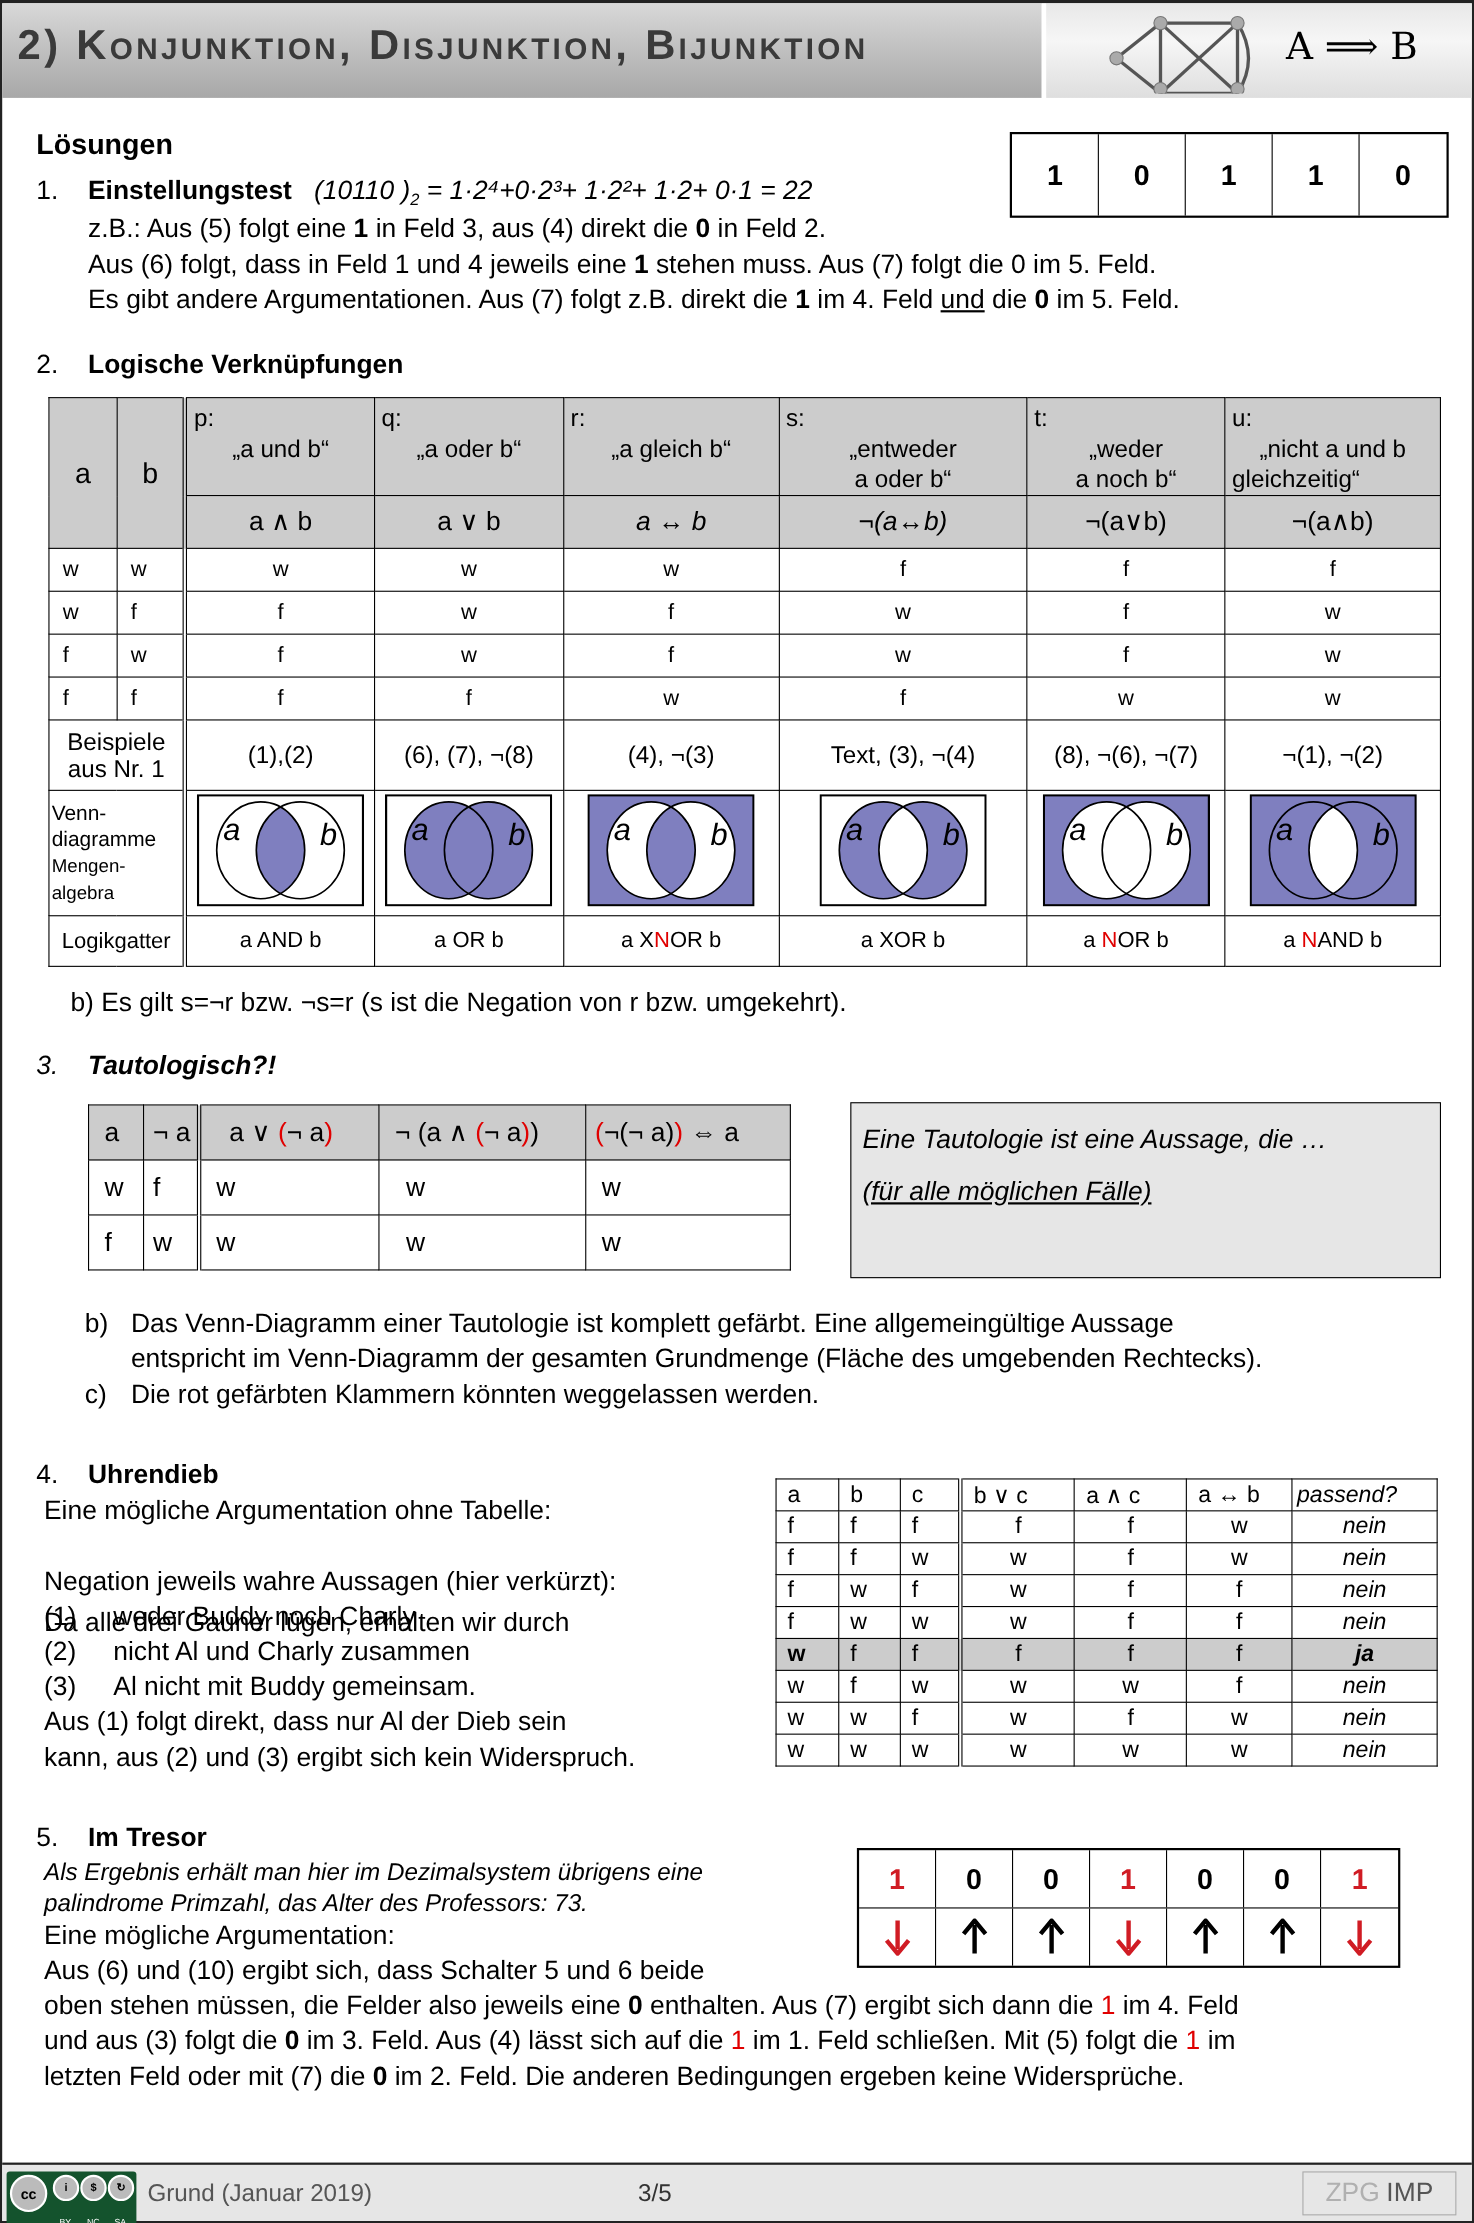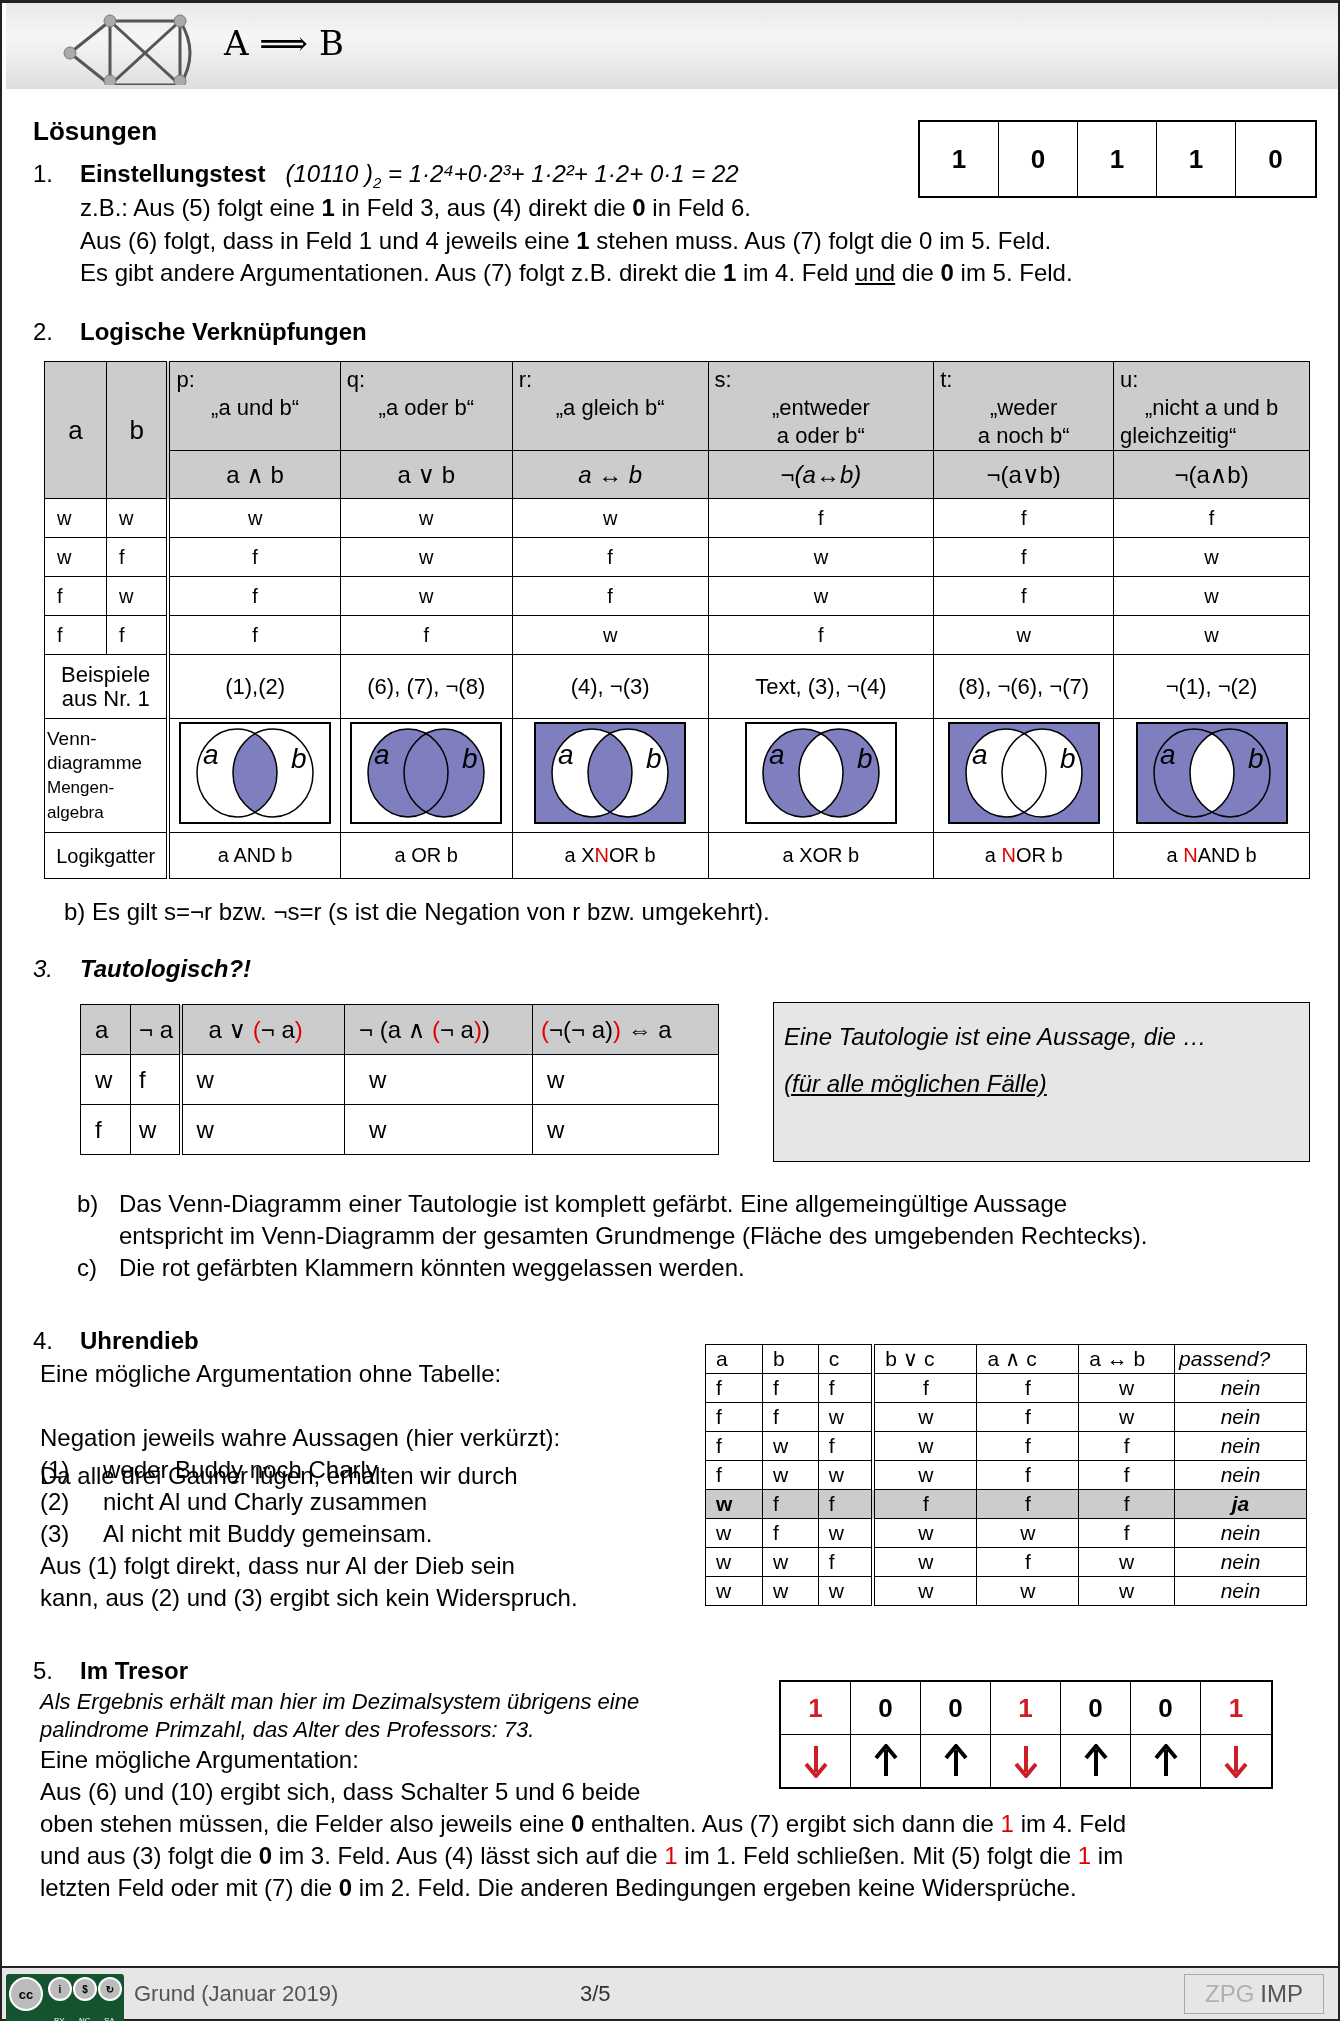--- a/index.html
+++ b/index.html
@@ -86,20 +86,23 @@
   .foot-badge { position: absolute; left: 1182px; top: 6px; width: 140px; height: 40px; border: 1.5px solid #aaa; font-size: 24px; display: flex; align-items: center; justify-content: center; }
   .foot-badge .zpg { color: #b0b0b0; margin-right: 6px; }
   .foot-badge .imp { color: #555; }
 </style>
 </head>
 <body>
 
 <div class="page-border"></div>
 
 <div class="header">
+  <div class="header-title-area">
+    <div class="header-title">2) Konjunktion, Disjunktion, Bijunktion</div>
+  </div>
   <div class="header-logo-area">
     <svg class="header-graph" width="140" height="76">
       <g stroke="#555" stroke-width="3" fill="none">
         <line x1="12" y1="44" x2="52" y2="12"></line>
           <line x1="12" y1="44" x2="52" y2="76"></line>
         <line x1="52" y1="12" x2="122" y2="12"></line>
           <line x1="52" y1="76" x2="122" y2="76"></line>
         <line x1="52" y1="12" x2="52" y2="76"></line>
           <line x1="122" y1="12" x2="122" y2="76"></line>
         <line x1="52" y1="12" x2="122" y2="76"></line>
@@ -125,21 +128,21 @@
   <span class="bold">Einstellungstest</span>&nbsp;&nbsp;
   <span class="ital">(10110 )</span><sub style="font-size:15px;" class="ital">2</sub><span class="ital"> = 1·2⁴+0·2³+ 1·2²+ 1·2+ 0·1 = 22</span>
 </div>
 <div class="bitbox">
   <div class="cell">1</div>
   <div class="cell">0</div>
   <div class="cell">1</div>
   <div class="cell">1</div>
   <div class="cell">0</div>
 </div>
-<div class="abs t24" style="left:80px;top:192px;white-space:nowrap;"><span>z.B.: Aus (5) folgt eine </span><b>1</b><span> in Feld 3, aus (4) direkt die </span><b>0</b><span> in Feld 6.</span></div>
+<div class="abs t24" style="left:80px;top:192px;white-space:nowrap;"><span>z.B.: Aus (5) folgt eine </span><b>1</b><span> in Feld 3, aus (4) direkt die </span><b>0</b><span> in Feld 2.</span></div>
 <div class="abs t24" style="left:80px;top:225px;white-space:nowrap;"><span>Aus (6) folgt, dass in Feld 1 und 4 jeweils eine </span><b>1</b><span> stehen muss. Aus (7) folgt die 0 im 5. Feld.</span></div>
 <div class="abs t24" style="left:80px;top:257px;white-space:nowrap;"><span>Es gibt andere Argumentationen. Aus (7) folgt z.B. direkt die </span><b>1</b><span> im 4. Feld </span><span class="u">und</span><span> die </span><b>0</b><span> im 5. Feld.</span></div>
 
 <div class="abs t24" style="left:33px;top:316px;">2.</div>
 <div class="abs t24 bold" style="left:80px;top:316px;">Logische Verknüpfungen</div>
 
 <table class="logic">
   <colgroup>
     <col style="width:62px">
       <col style="width:62px">

